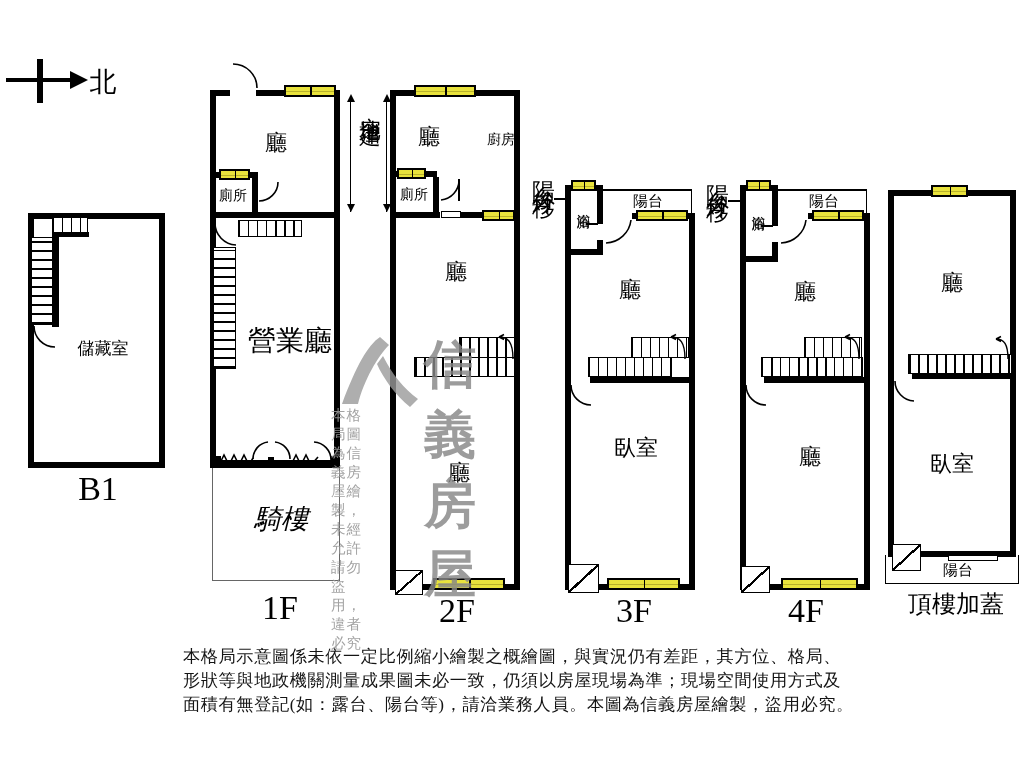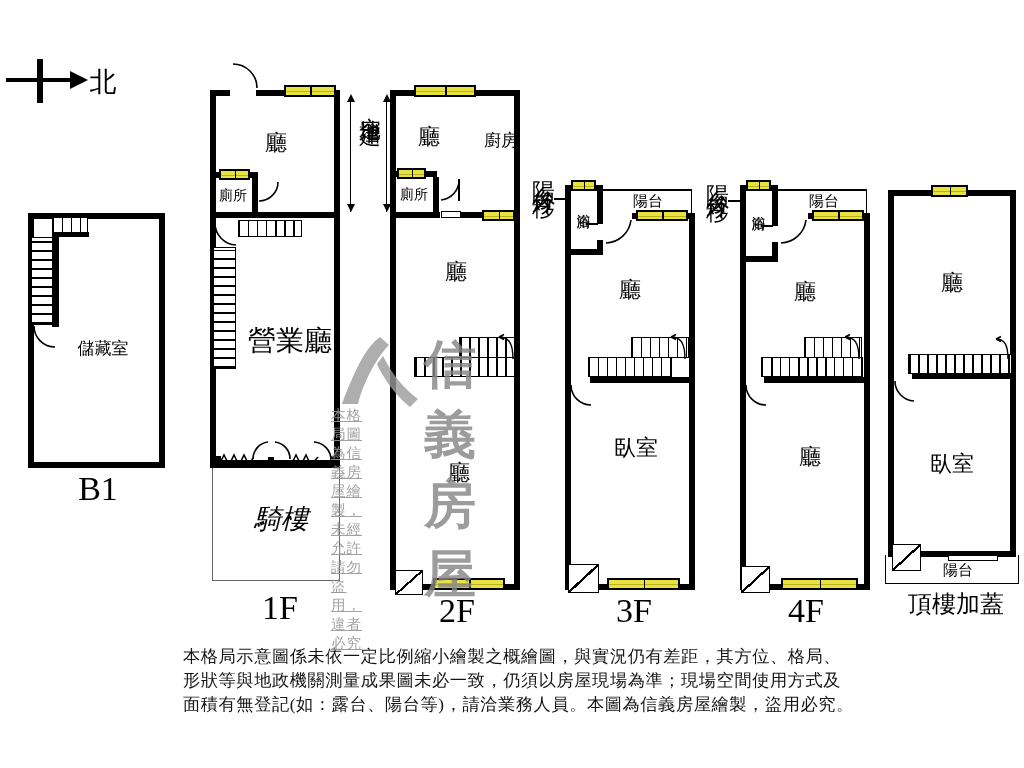--- a/index.html
+++ b/index.html
@@ -114,21 +114,21 @@
     <div class="dimline" style="left:386px;top:96px;height:116px;"></div>
     <div class="tri up" style="left:383px;top:94px;"></div>
     <div class="tri down" style="left:383px;top:204px;"></div>
     <div class="vlbl" style="left:356px;top:100px;font-size:21px;letter-spacing:3px;">空地增建</div>
   </div>
 
   <div>
     <div class="box" style="left:390px;top:90px;width:130px;height:500px;"></div>
     <div class="win" style="left:414px;top:85px;width:62px;height:12px;"></div>
     <div class="lbl" style="left:429px;top:137px;font-size:22px;">廳</div>
-    <div class="lbl" style="left:501px;top:140px;font-size:17px;">廚房</div>
+    <div class="lbl" style="left:501px;top:140px;font-size:14px;">廚房</div>
     <div class="wall" style="left:393px;top:171px;width:44px;height:6px;"></div>
     <div class="win" style="left:397px;top:168px;width:29px;height:11px;"></div>
     <div class="wall" style="left:433px;top:177px;width:6px;height:35px;"></div>
     <svg class="arc" style="left:440px;top:179px;transform:rotate(180deg);" width="20" height="22">
         <path d="M1,21 A20,20 0 0 1 19,1"></path>
       </svg>
     <div class="tline" style="left:458px;top:179px;width:1.5px;height:22px;"></div>
     <div class="lbl" style="left:414px;top:195px;font-size:14px;">廁所</div>
     <div class="wall" style="left:393px;top:212px;width:47px;height:6px;"></div>
     <div class="tbox" style="left:441px;top:211px;width:20px;height:7px;background:#fff;"></div>
@@ -245,21 +245,21 @@
     <div class="lbl" style="left:958px;top:570px;font-size:15px;">陽台</div>
     <div class="lbl" style="left:956px;top:604px;font-size:24px;">頂樓加蓋</div>
   </div>
 
   <div style="position:absolute;left:0;top:0;z-index:5;pointer-events:none;">
     <svg style="position:absolute;left:336px;top:332px;opacity:.8;" width="86" height="78">
       <path d="M6,72 C20,34 32,13 44,5 L53,13 C42,24 28,48 22,72 Z" fill="#9a9a9a"></path>
       <path d="M47,24 C56,42 68,57 82,67 L74,75 C60,64 47,46 41,32 Z" fill="#9a9a9a"></path>
     </svg>
     <div class="wm-brand" style="left:424px;top:330px;font-size:52px;">信義房屋</div>
-    <div class="wm-note" style="left:331px;top:406px;font-size:14.5px;text-decoration:underline;">本格局圖為信義房屋繪製，未經允許請勿盜用，違者必究</div>
+    <div class="wm-note" style="left:331px;top:406px;font-size:14.5px;">本格局圖為信義房屋繪製，未經允許請勿盜用，違者必究</div>
   </div>
 
   <div>
     <div class="disc" style="left:183px;top:645px;">本格局示意圖係未依一定比例縮小繪製之概繪圖，與實況仍有差距，其方位、格局、</div>
     <div class="disc" style="left:183px;top:669px;">形狀等與地政機關測量成果圖未必一致，仍須以房屋現場為準；現場空間使用方式及</div>
     <div class="disc" style="left:183px;top:693px;">面積有無登記(如：露台、陽台等)，請洽業務人員。本圖為信義房屋繪製，盜用必究。</div>
   </div>
 
 </div>
 

